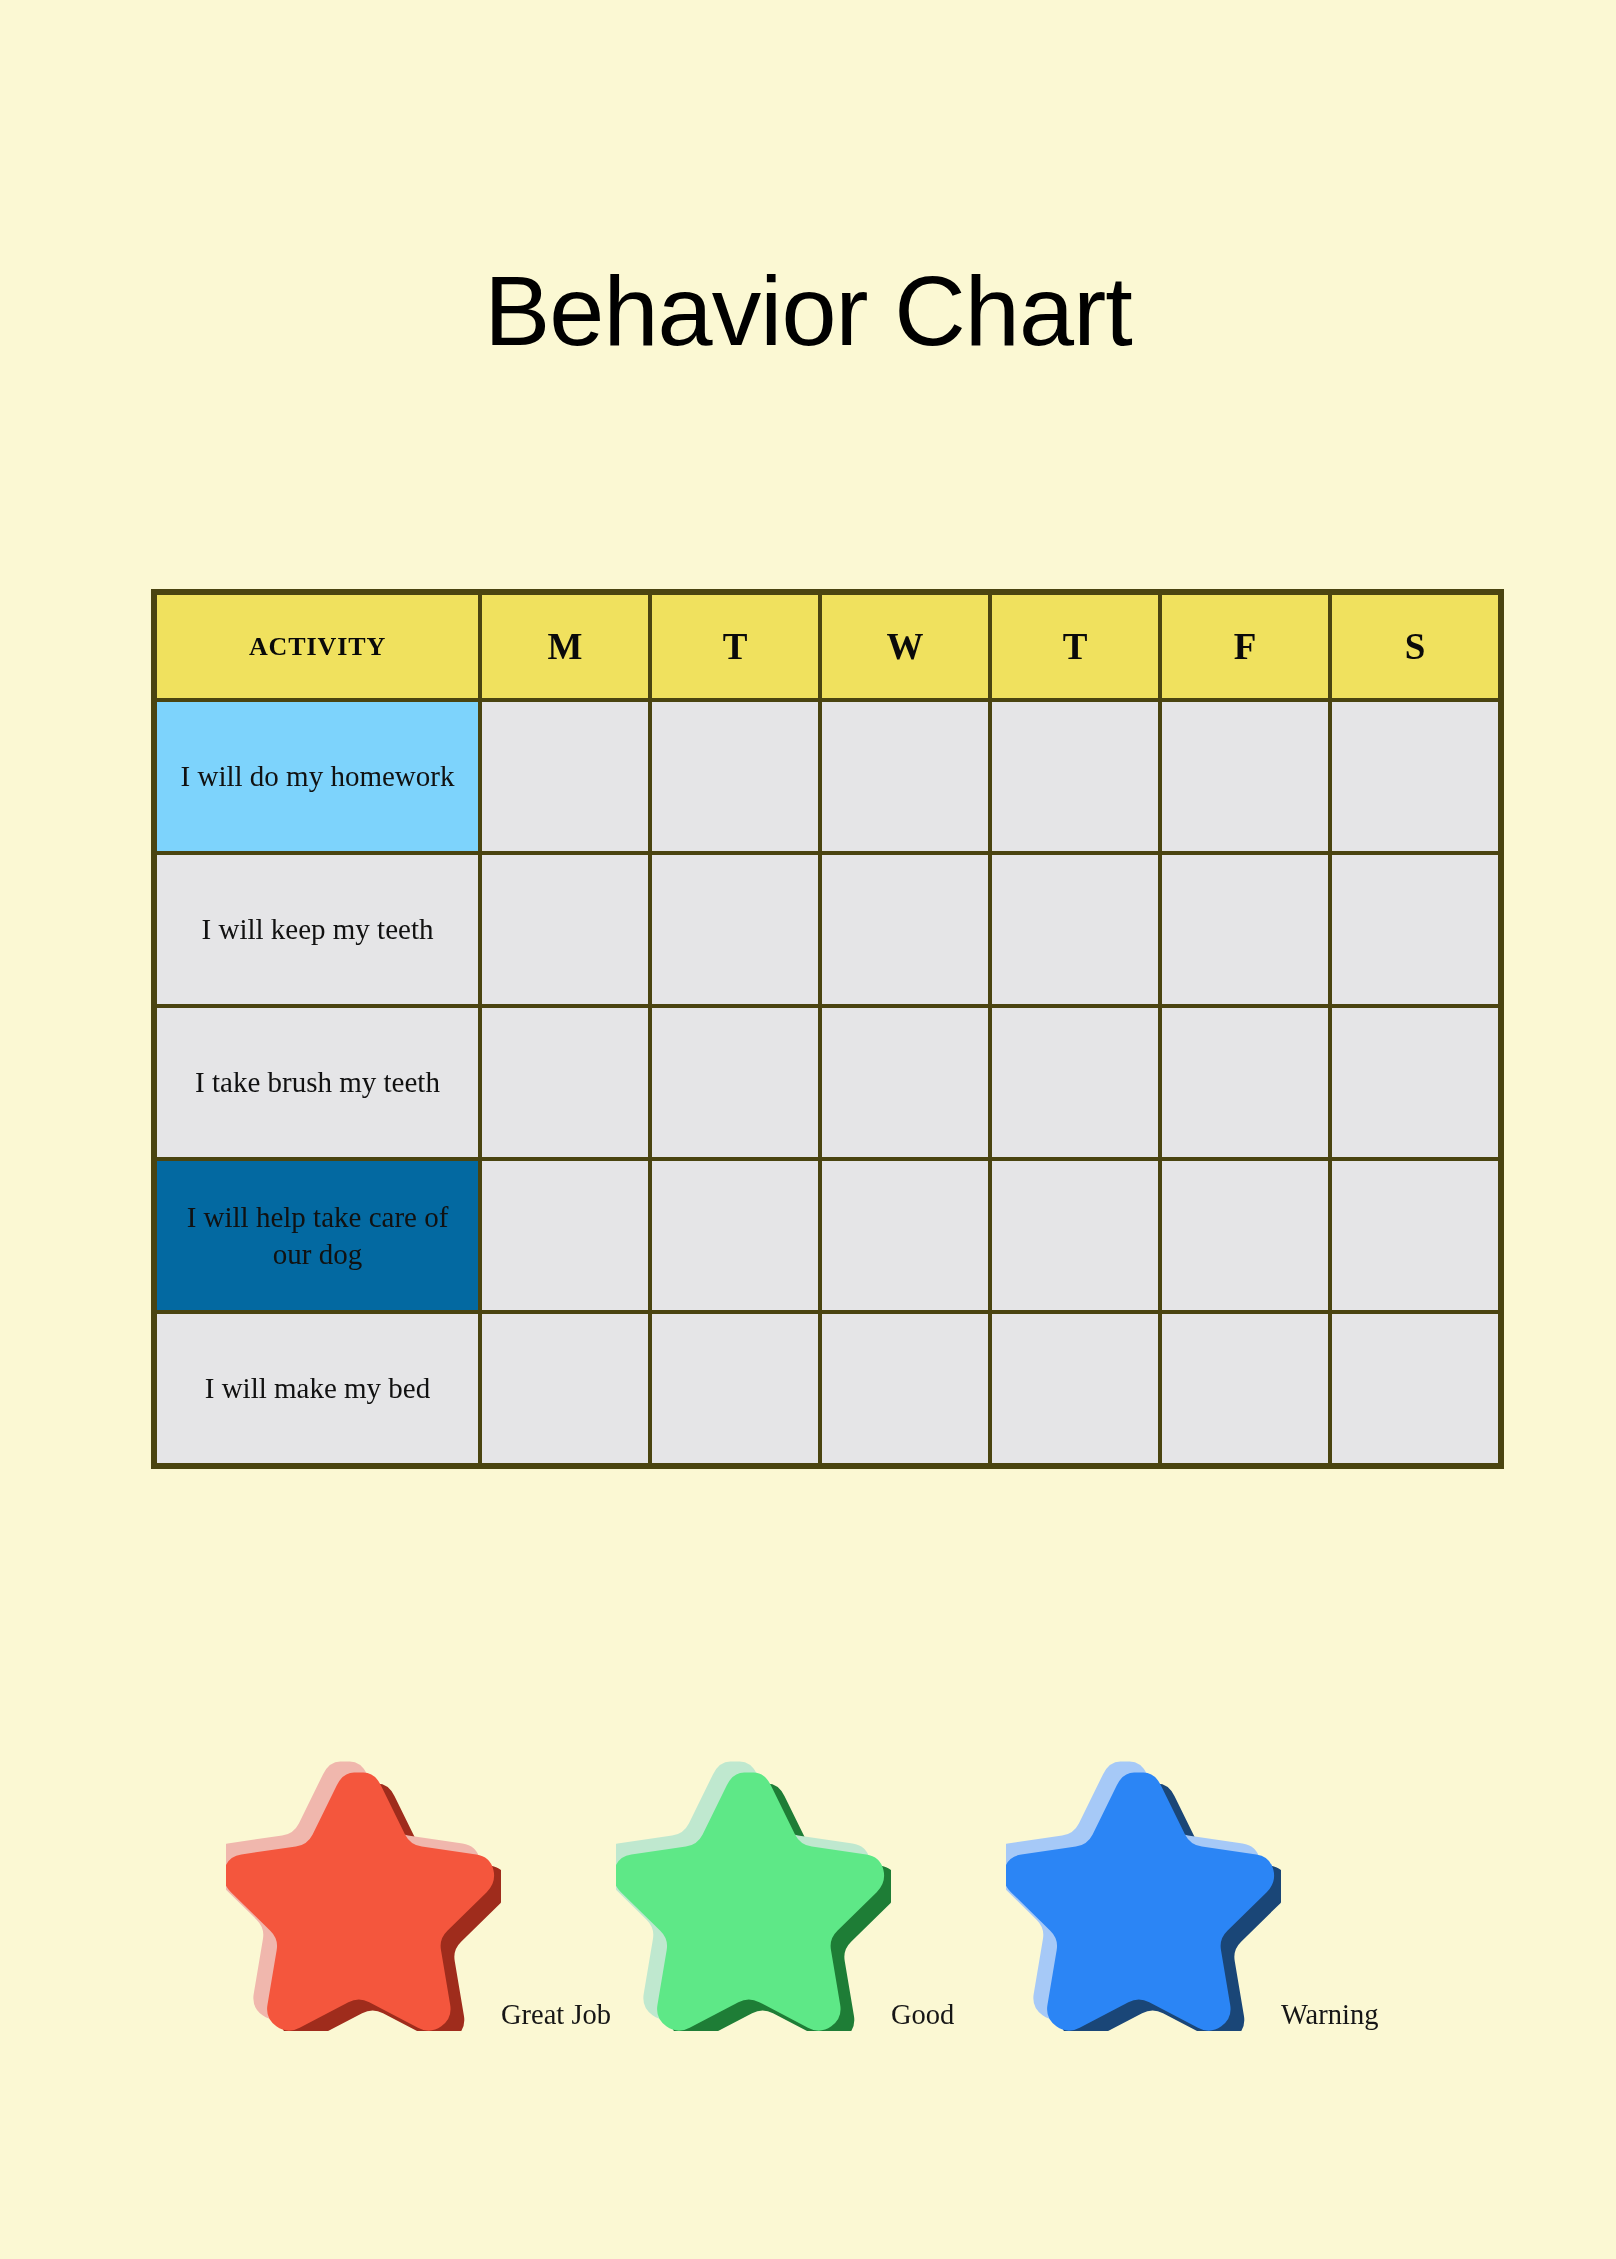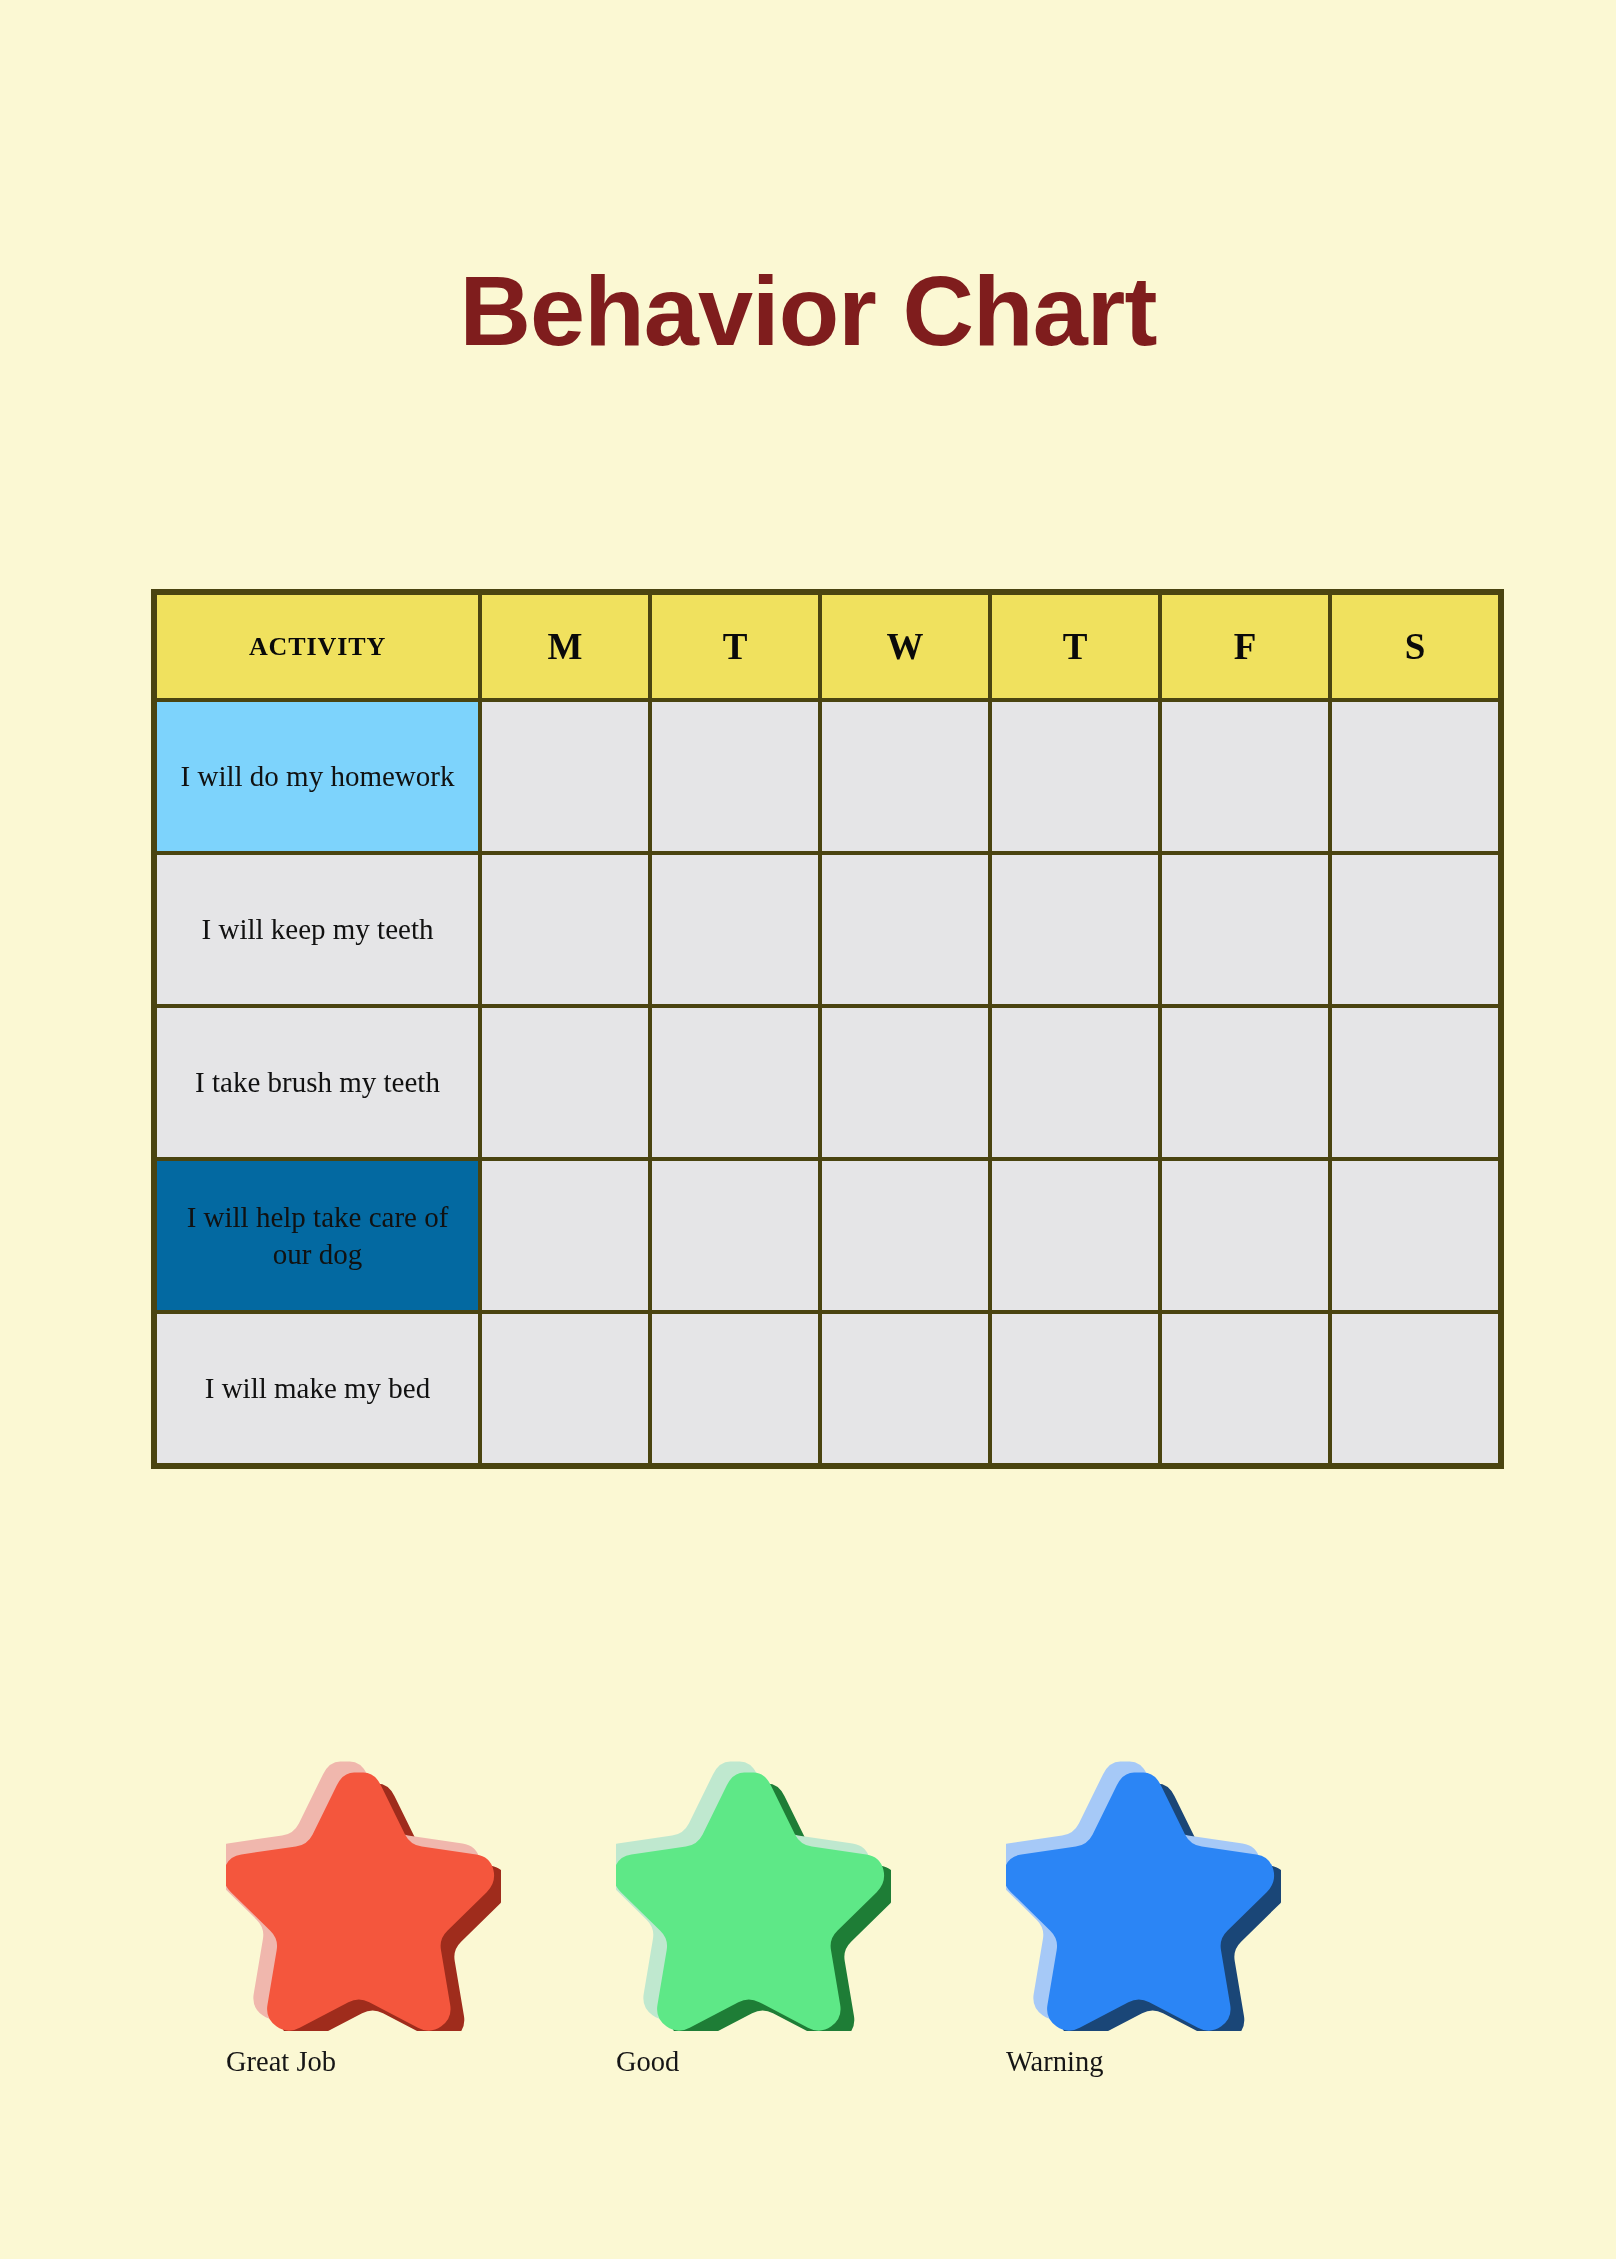--- a/index.html
+++ b/index.html
@@ -23,24 +23,24 @@
   }
 
   
   .title {
     position: absolute;
     left: 0;
     top: 261px;
     width: 1616px;
     text-align: center;
     font-family: "Liberation Sans", sans-serif;
-    font-weight: bold;
+    font-weight: normal;
     font-size: 99px;
     letter-spacing: -0.9px;
-    color: #7f1d1d;
+    color: #000000;
     line-height: 1.0;
   }
 
   
   .chart-table {
     position: absolute;
     left: 151px;
     top: 589px;
     width: 1317px;
     border-collapse: separate;
@@ -94,22 +94,22 @@
     top: 1756px;
     width: 1317px;
     display: flex;
     flex-direction: row;
     justify-content: flex-start;
     align-items: flex-start;
   }
   .legend-item {
     width: 390px;
     display: flex;
-    flex-direction: column;
-    align-items: flex-start;
+    flex-direction: row;
+    align-items: flex-end;
   }
   .legend-item:first-child { margin-left: 75px; }
   .star-wrap {
     width: 275px;
     height: 275px;
     position: relative;
   }
   .star-wrap svg {
     position: absolute;
     left: 0;

